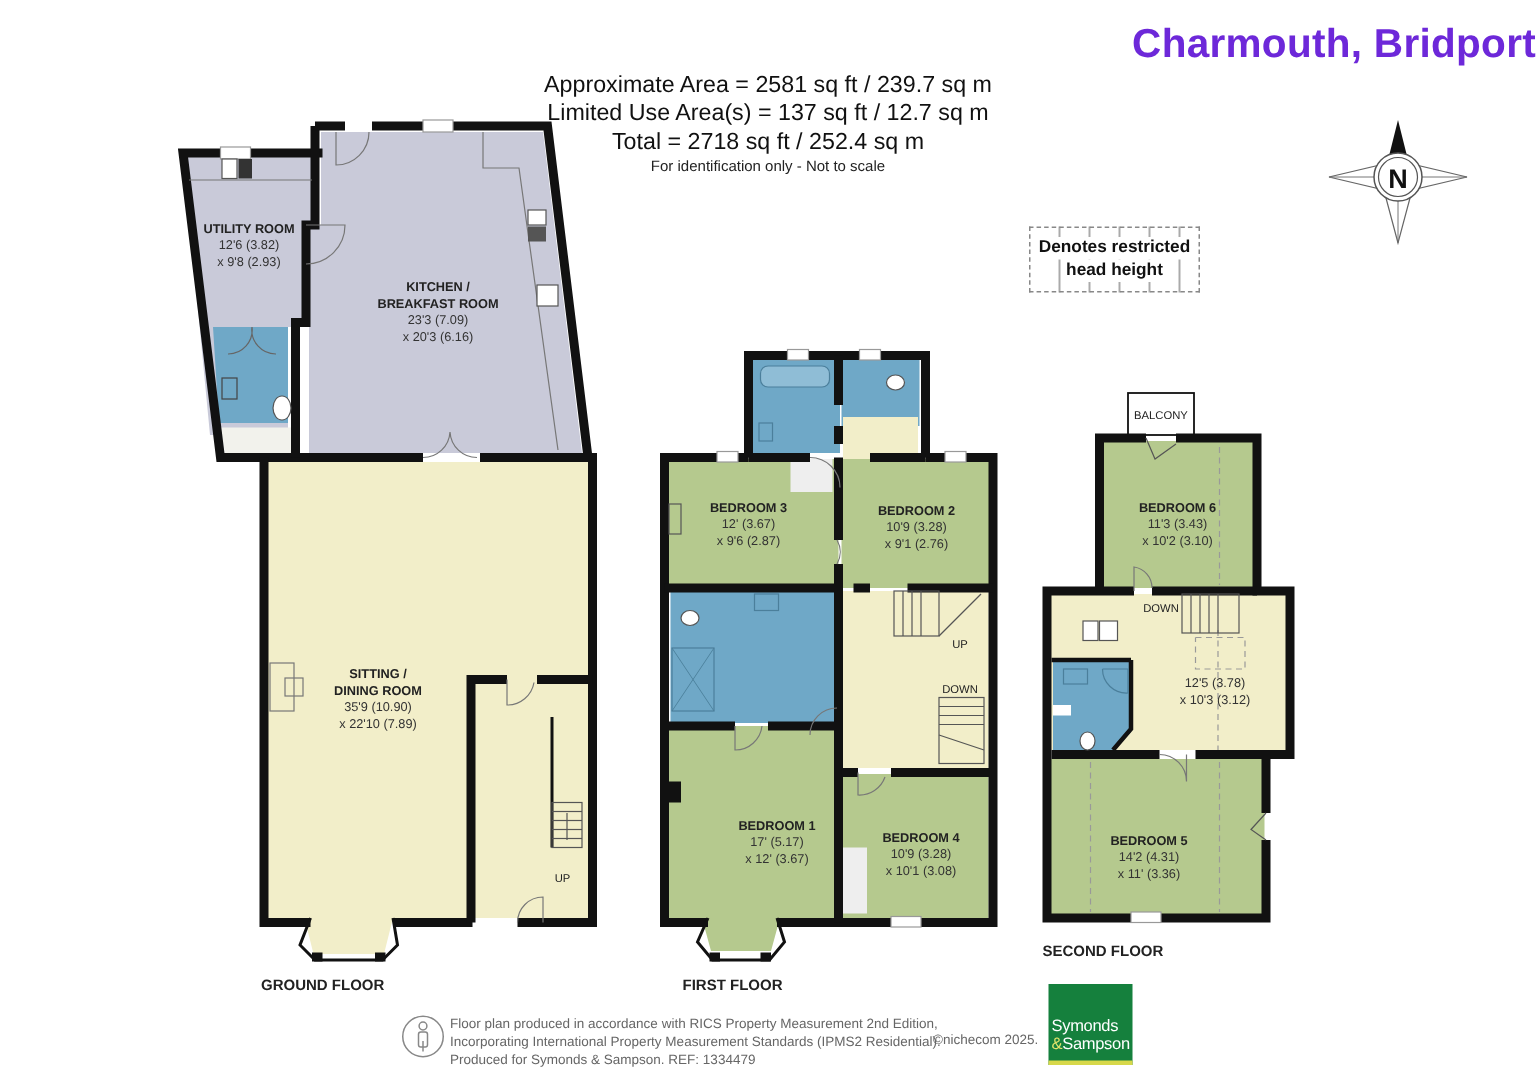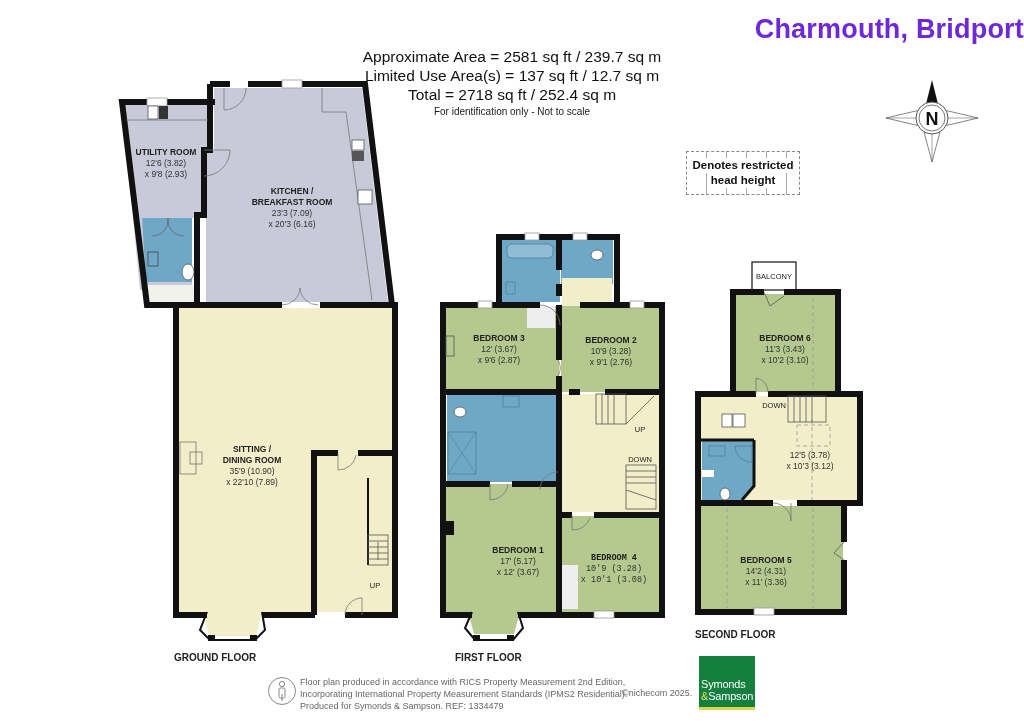--- a/index.html
+++ b/index.html
@@ -305,21 +305,21 @@
 <div class="room-label" style="left:611px; top:335px;">
   <div class="name">BEDROOM 2</div>
   <div>10'9 (3.28)</div>
   <div>x 9'1 (2.76)</div>
 </div>
 <div class="room-label" style="left:500px; top:545px;margin-left:18px;">
   <div class="name">BEDROOM 1</div>
   <div>17' (5.17)</div>
   <div>x 12' (3.67)</div>
 </div>
-<div class="room-label" style="left:614px; top:553px;font-family:Liberation Mono, monospace;">
+<div class="room-label" style="left:614px; top:553px;">
   <div class="name">BEDROOM 4</div>
   <div>10'9 (3.28)</div>
   <div>x 10'1 (3.08)</div>
 </div>
 <div class="small-label" style="left:640px; top:425px;">UP</div>
 <div class="small-label" style="left:640px; top:455px;">DOWN</div>
 <div class="floor-label" style="left:440px; top:652px;margin-left:15px;">FIRST FLOOR</div>
 
 <div class="small-label" style="left:774px; top:272px;">BALCONY</div>
 <div class="room-label" style="left:785px; top:333px;">

